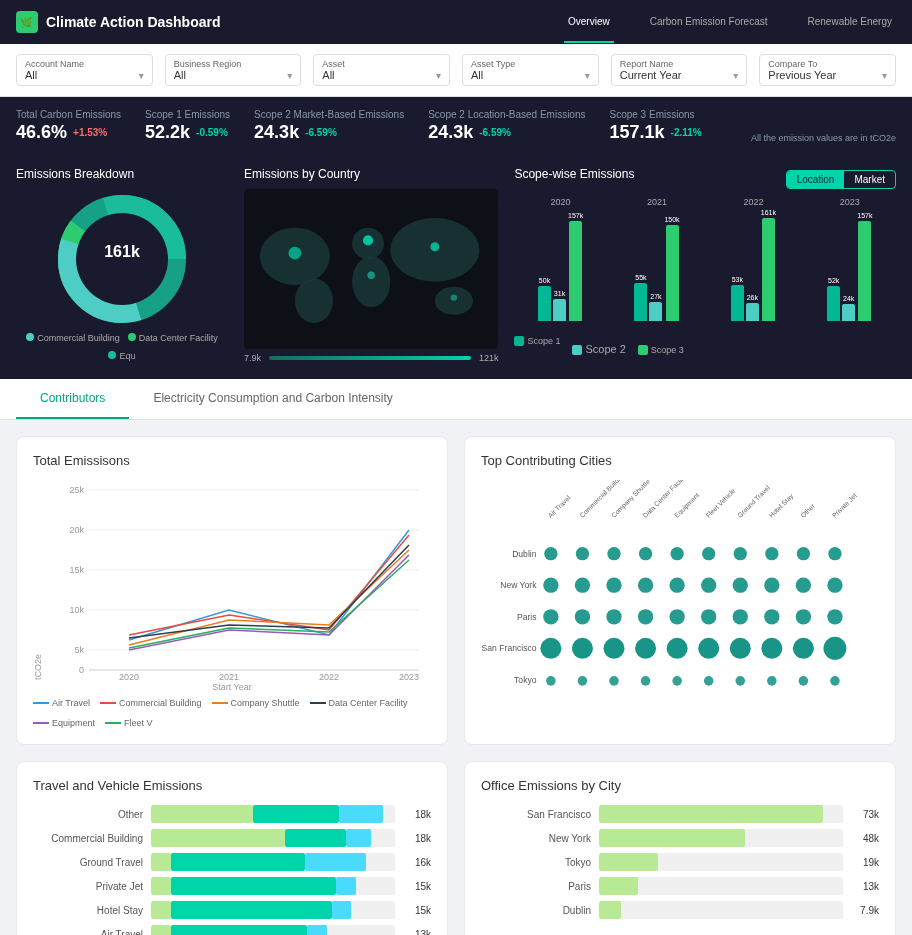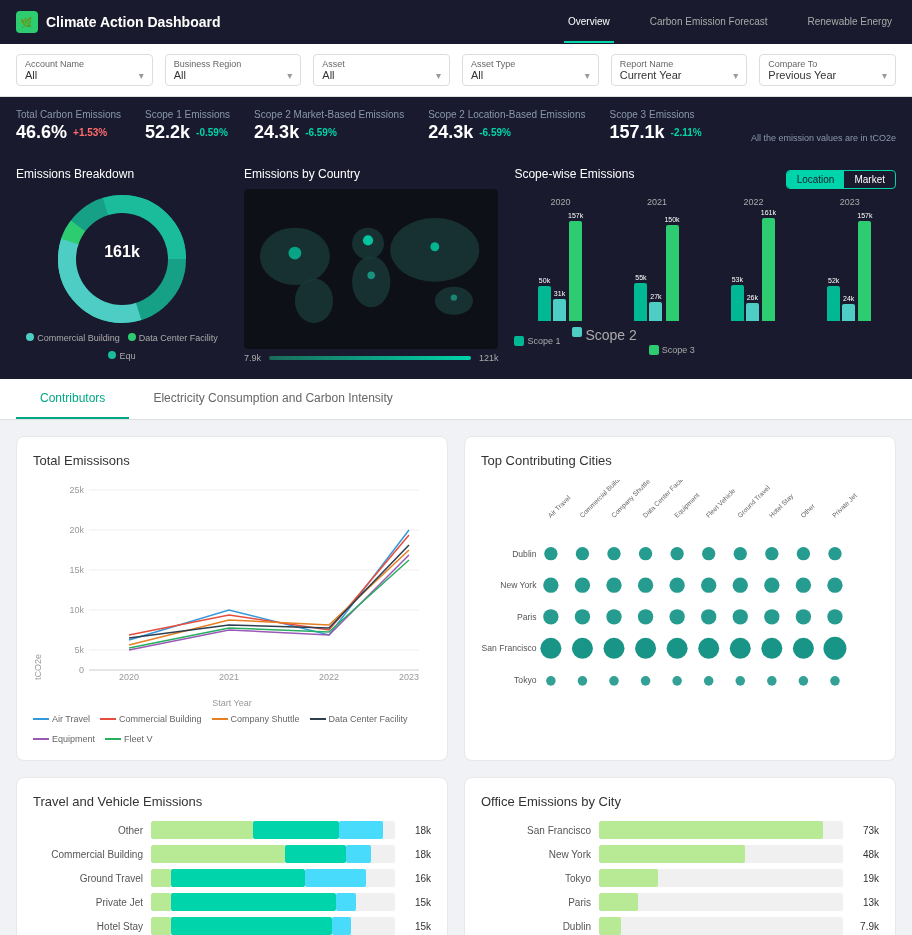--- a/index.html
+++ b/index.html
@@ -294,21 +294,21 @@
     }
     .chart-with-axis {
       display: flex;
       align-items: stretch;
     }
 
     .x-axis-label {
       text-align: center;
       font-size: 9px;
       color: #999;
-      margin-top: 18px;
+      margin-top: 2px;
     }
   </style>
 </head>
 <body>
 
 <header class="header">
   <div class="header-left">
     <div class="logo-icon">🌿</div>
     <span>Climate Action Dashboard</span>
   </div>
@@ -535,21 +535,21 @@
           </div>
           <div style="display:flex;flex-direction:column;align-items:center;">
             <span style="font-size:7px;color:white;margin-bottom:2px;">157k</span>
             <div style="width:13px;height:100px;background:#2ecc71;border-radius:2px 2px 0 0;"></div>
           </div>
         </div>
       </div>
     </div>
     <div class="scope-legend">
       <span style="font-size:9px;color:#aaa;display:flex;align-items:center;gap:3px;"><span style="width:10px;height:10px;background:#00b894;display:inline-block;border-radius:2px;"></span>Scope 1</span>
-      <span style="font-size:14px;color:#aaa;display:flex;align-items:flex-start;gap:3px;"><span style="width:10px;height:10px;background:#4ecdc4;display:inline-block;border-radius:2px;"></span>Scope 2</span>
+      <span style="font-size:11px;color:#aaa;display:flex;align-items:flex-end;gap:3px;"><span style="width:10px;height:10px;background:#4ecdc4;display:inline-block;border-radius:2px;"></span>Scope 2</span>
       <span style="font-size:9px;color:#aaa;display:flex;align-items:flex-end;gap:3px;margin-top:18px;"><span style="width:10px;height:10px;background:#2ecc71;display:inline-block;border-radius:2px;"></span>Scope 3</span>
     </div>
   </div>
 </div>
 
 <div class="sub-tabs">
   <div class="sub-tab active">Contributors</div>
   <div class="sub-tab">Electricity Consumption and Carbon Intensity</div>
 </div>
 

